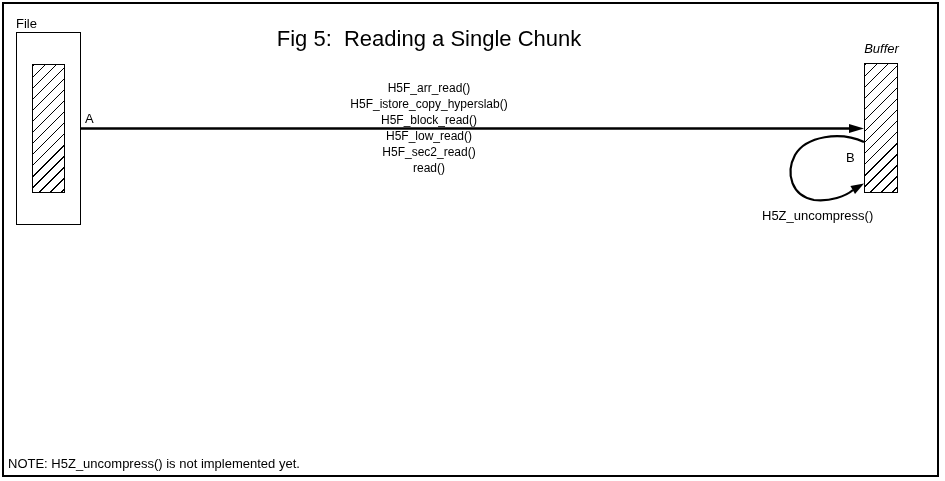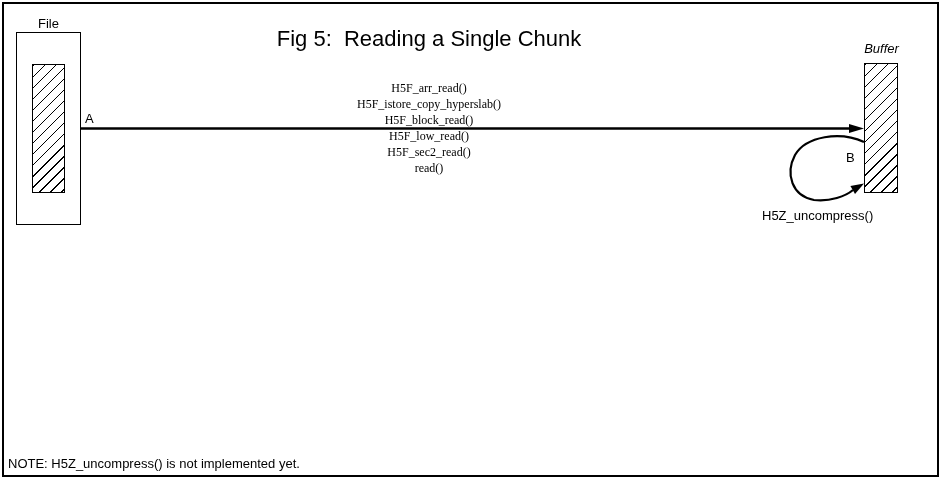--- a/index.html
+++ b/index.html
@@ -39,21 +39,21 @@
   .small-label {
     position: absolute;
     font-size: 13px;
     line-height: 15px;
     white-space: nowrap;
   }
   .file-label {
     left: 16px;
     top: 16px;
     width: 65px;
-    text-align: center;
+    text-align: left;
   }
   .buffer-label {
     left: 849px;
     top: 41px;
     width: 65px;
     text-align: center;
     font-style: italic;
   }
   .file-box {
     position: absolute;
@@ -95,21 +95,20 @@
     pointer-events: none;
   }
   .fn-list {
     position: absolute;
     left: 327px;
     top: 80px;
     width: 204px;
     text-align: center;
     font-size: 12px;
     line-height: 16px;
-    font-family: Liberation Serif, serif;
   }
   .label-a { left: 85px;  top: 111px; }
   .label-b { left: 846px; top: 150px; }
   .h5z-label { left: 762px; top: 208px; }
   .note {
     position: absolute;
     left: 8px;
     top: 456px;
     font-size: 13px;
     line-height: 15px;

